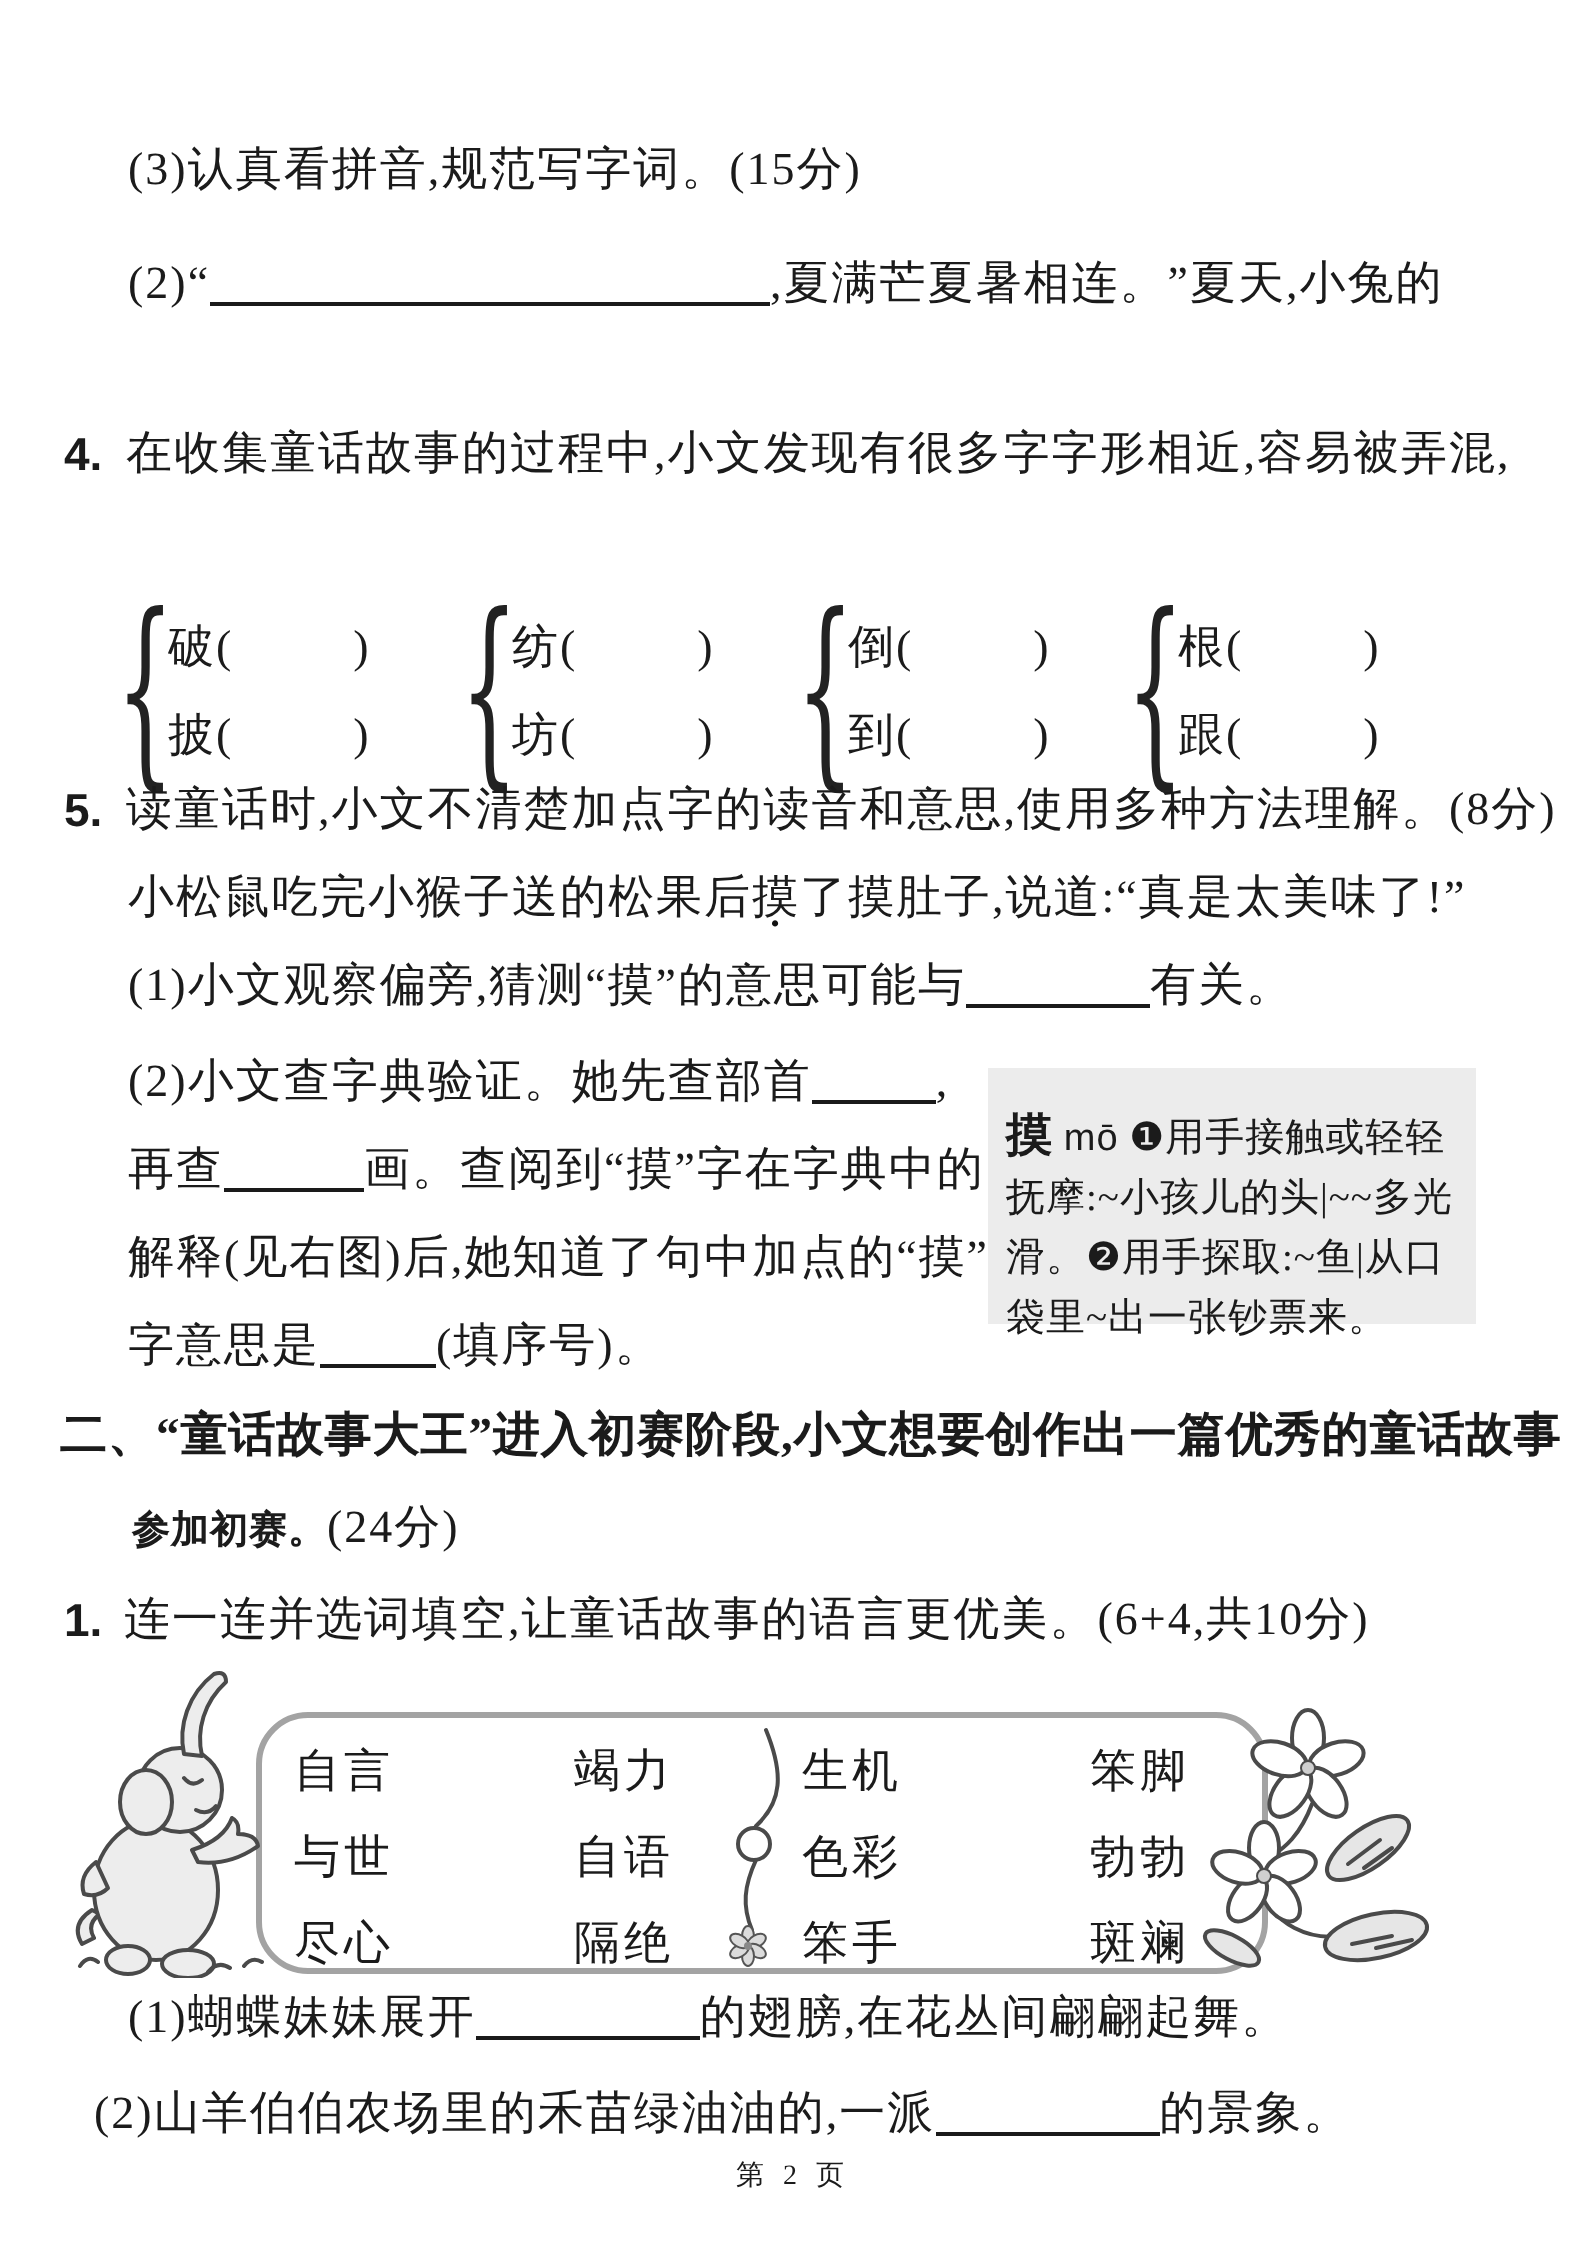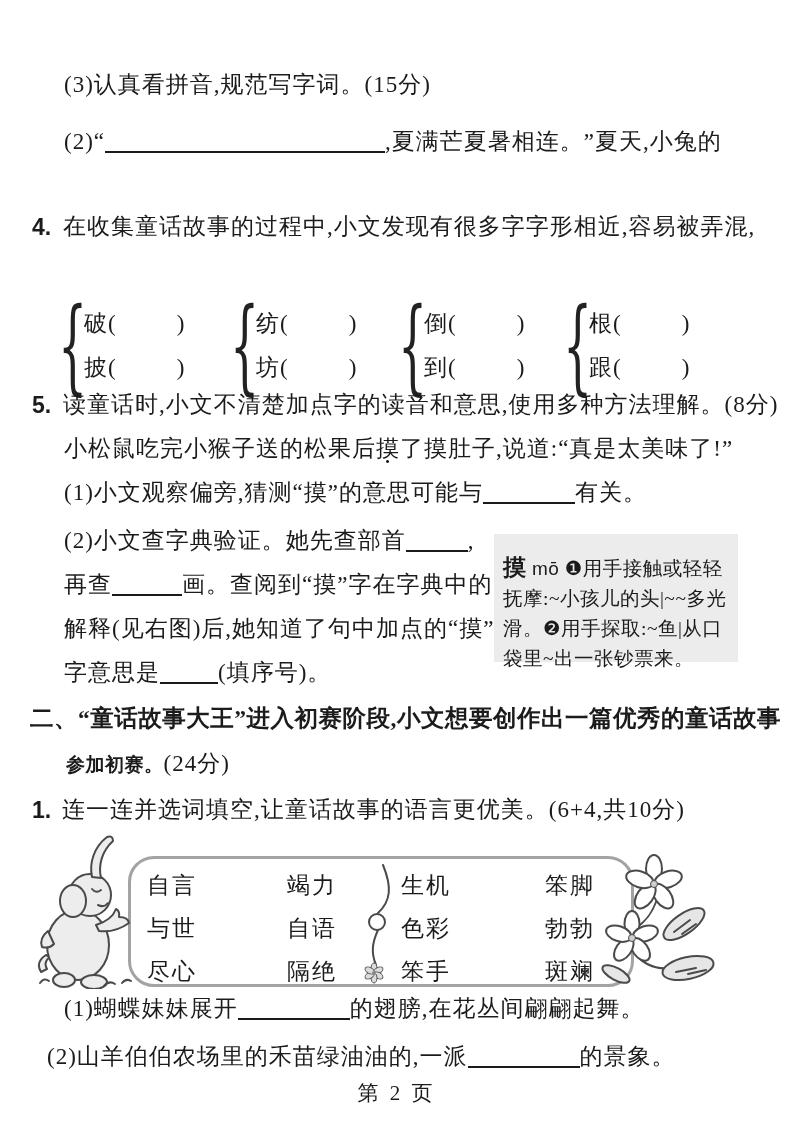--- a/index.html
+++ b/index.html
@@ -23,21 +23,21 @@
   .dict{position:absolute;left:494px;top:534px;width:244px;height:128px;background:#ececec;
         box-sizing:border-box;padding:18px 9px;font-size:19.5px;line-height:30px;letter-spacing:0.5px;
         white-space:normal;word-break:break-all;}
   .dict b{font-size:23px;font-family:"Liberation Sans",sans-serif;}
   .pinyin{font-family:"Liberation Sans",sans-serif;font-size:19px;}
   
   .wordbox{position:absolute;left:128px;top:838px;width:506px;height:131px;box-sizing:border-box;
            border:3px solid #a3a3a3;border-radius:26px;background:#fff;margin-top:18px;}
   .wcol{position:absolute;top:5px;font-size:23px;line-height:43px;letter-spacing:2px;white-space:nowrap;}
   .wcol div{cursor:default;}
-  .footer{position:absolute;left:0;right:0;top:1079px;text-align:center;font-size:21px;letter-spacing:3px;}
+  .footer{position:absolute;left:0;right:0;top:1079px;text-align:center;font-size:14px;letter-spacing:3px;}
   svg{display:block;}
   .sk{fill:none;stroke:#4a4a4a;stroke-width:2;stroke-linecap:round;stroke-linejoin:round;}
   .skf{fill:#ededed;stroke:#4a4a4a;stroke-width:2;stroke-linecap:round;stroke-linejoin:round;}
 </style>
 </head>
 <body>
 
 <div class="page">
 
   <div class="ln" style="left:64px;top:70px">

